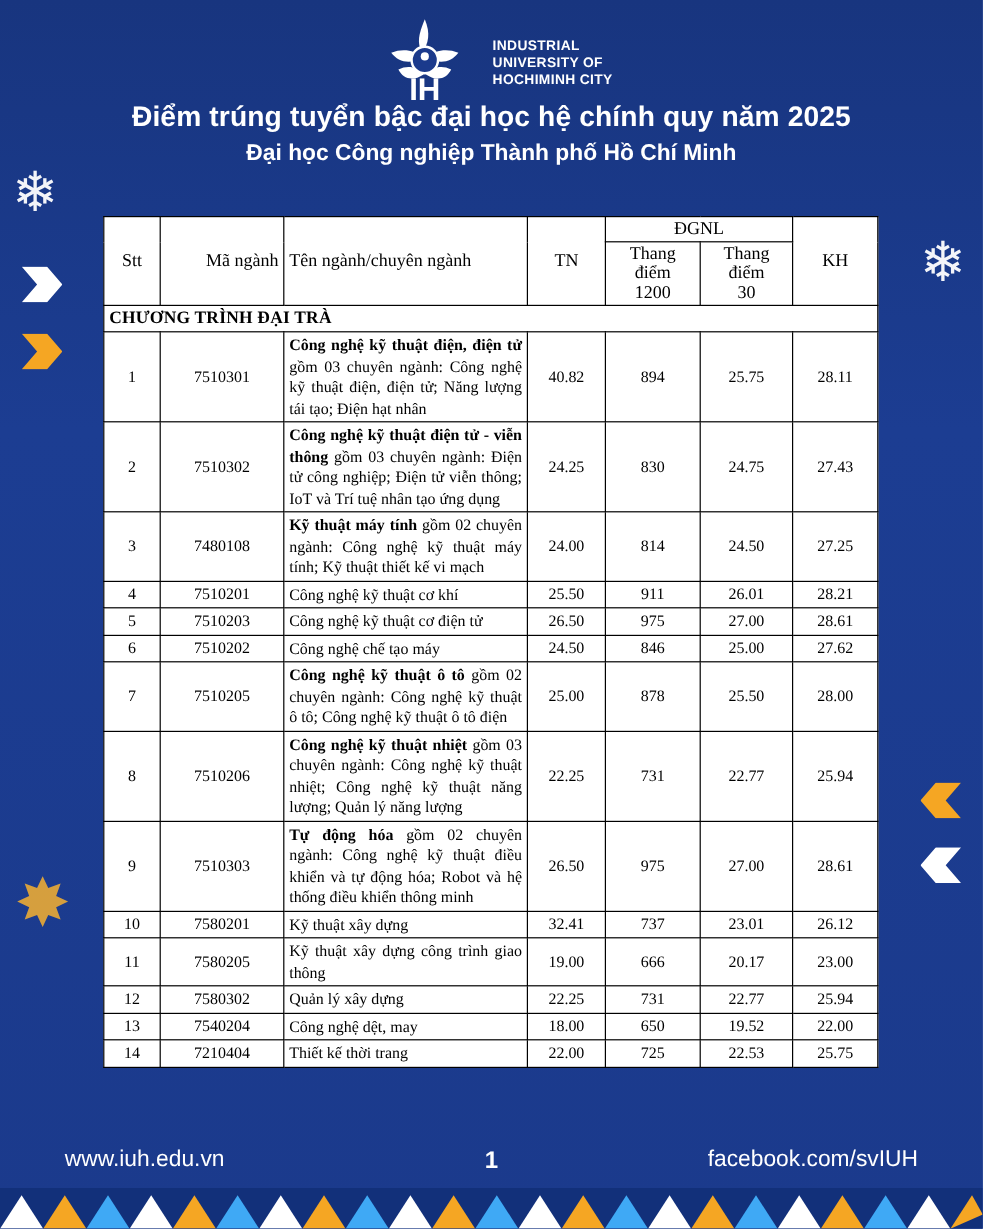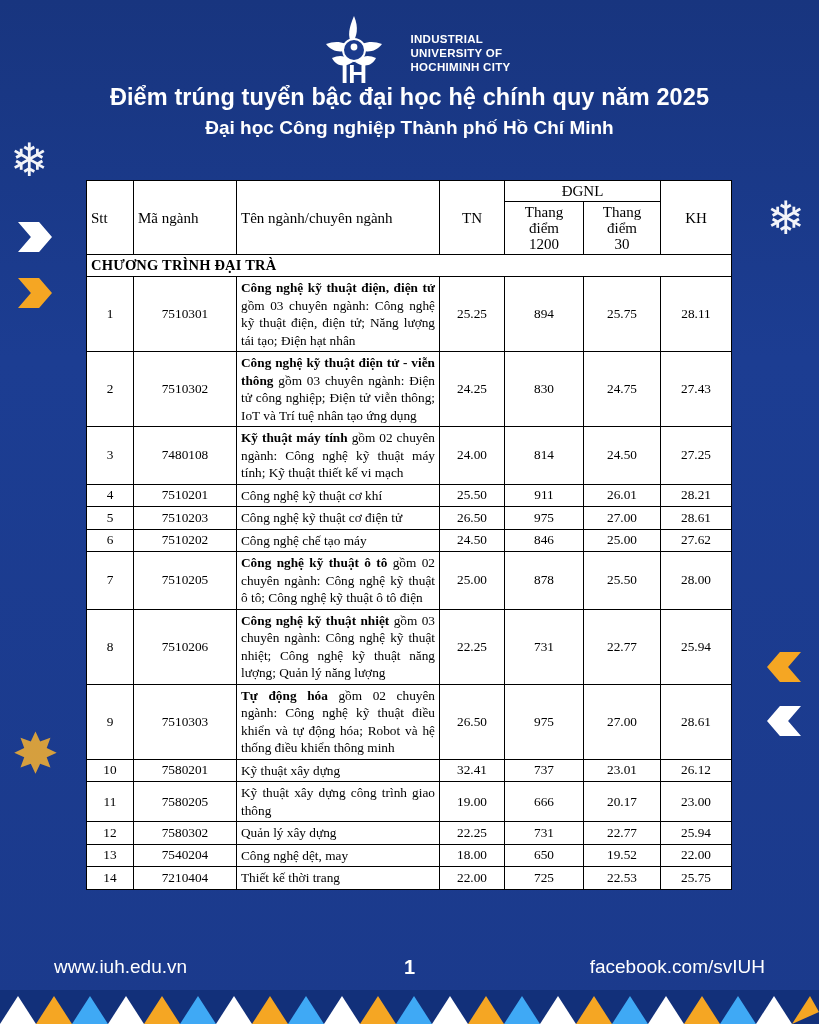--- a/index.html
+++ b/index.html
@@ -120,22 +120,22 @@
     border: 1px solid #000000;
     padding: 2px 4px;
     vertical-align: middle;
   }
   thead th {
     text-align: center;
     font-weight: normal;
     font-size: 15px;
     line-height: 16px;
   }
-  .col-stt   { width: 38px;  text-align: left; }
-  .col-ma    { width: 94px;  text-align: left; }
+  .col-stt   { width: 38px;  text-align: center; }
+  .col-ma    { width: 94px;  text-align: right; }
   .col-ten   { width: auto;  text-align: left; }
   .col-tn    { width = 56px; width: 56px; text-align: center; }
   .col-t1200 { width: 70px;  text-align: center; }
   .col-t30   { width: 68px;  text-align: center; }
   .col-kh    { width: 62px;  text-align: center; }
 
   .section-row td {
     font-weight: bold;
     font-size: 14.5px;
     padding: 3px 6px;
@@ -239,21 +239,21 @@
         </tr>
       </thead>
       <tbody id="table-body">
         <tr class="section-row">
           <td colspan="7">CHƯƠNG TRÌNH ĐẠI TRÀ</td>
         </tr>
       <tr>
             <td class="col-stt center">1</td>
             <td class="col-ma center">7510301</td>
             <td class="col-ten name"><b>Công nghệ kỹ thuật điện, điện tử</b> gồm 03 chuyên ngành: Công nghệ kỹ thuật điện, điện tử; Năng lượng tái tạo; Điện hạt nhân</td>
-            <td class="col-tn center">25.25</td>
+            <td class="col-tn center">40.82</td>
             <td class="col-t1200 center">894</td>
             <td class="col-t30 center">25.75</td>
             <td class="col-kh center">28.11</td>
           </tr>
           <tr>
             <td class="col-stt center">2</td>
             <td class="col-ma center">7510302</td>
             <td class="col-ten name"><b>Công nghệ kỹ thuật điện tử - viễn thông</b> gồm 03 chuyên ngành: Điện tử công nghiệp; Điện tử viễn thông; IoT và Trí tuệ nhân tạo ứng dụng</td>
             <td class="col-tn center">24.25</td>
             <td class="col-t1200 center">830</td>

